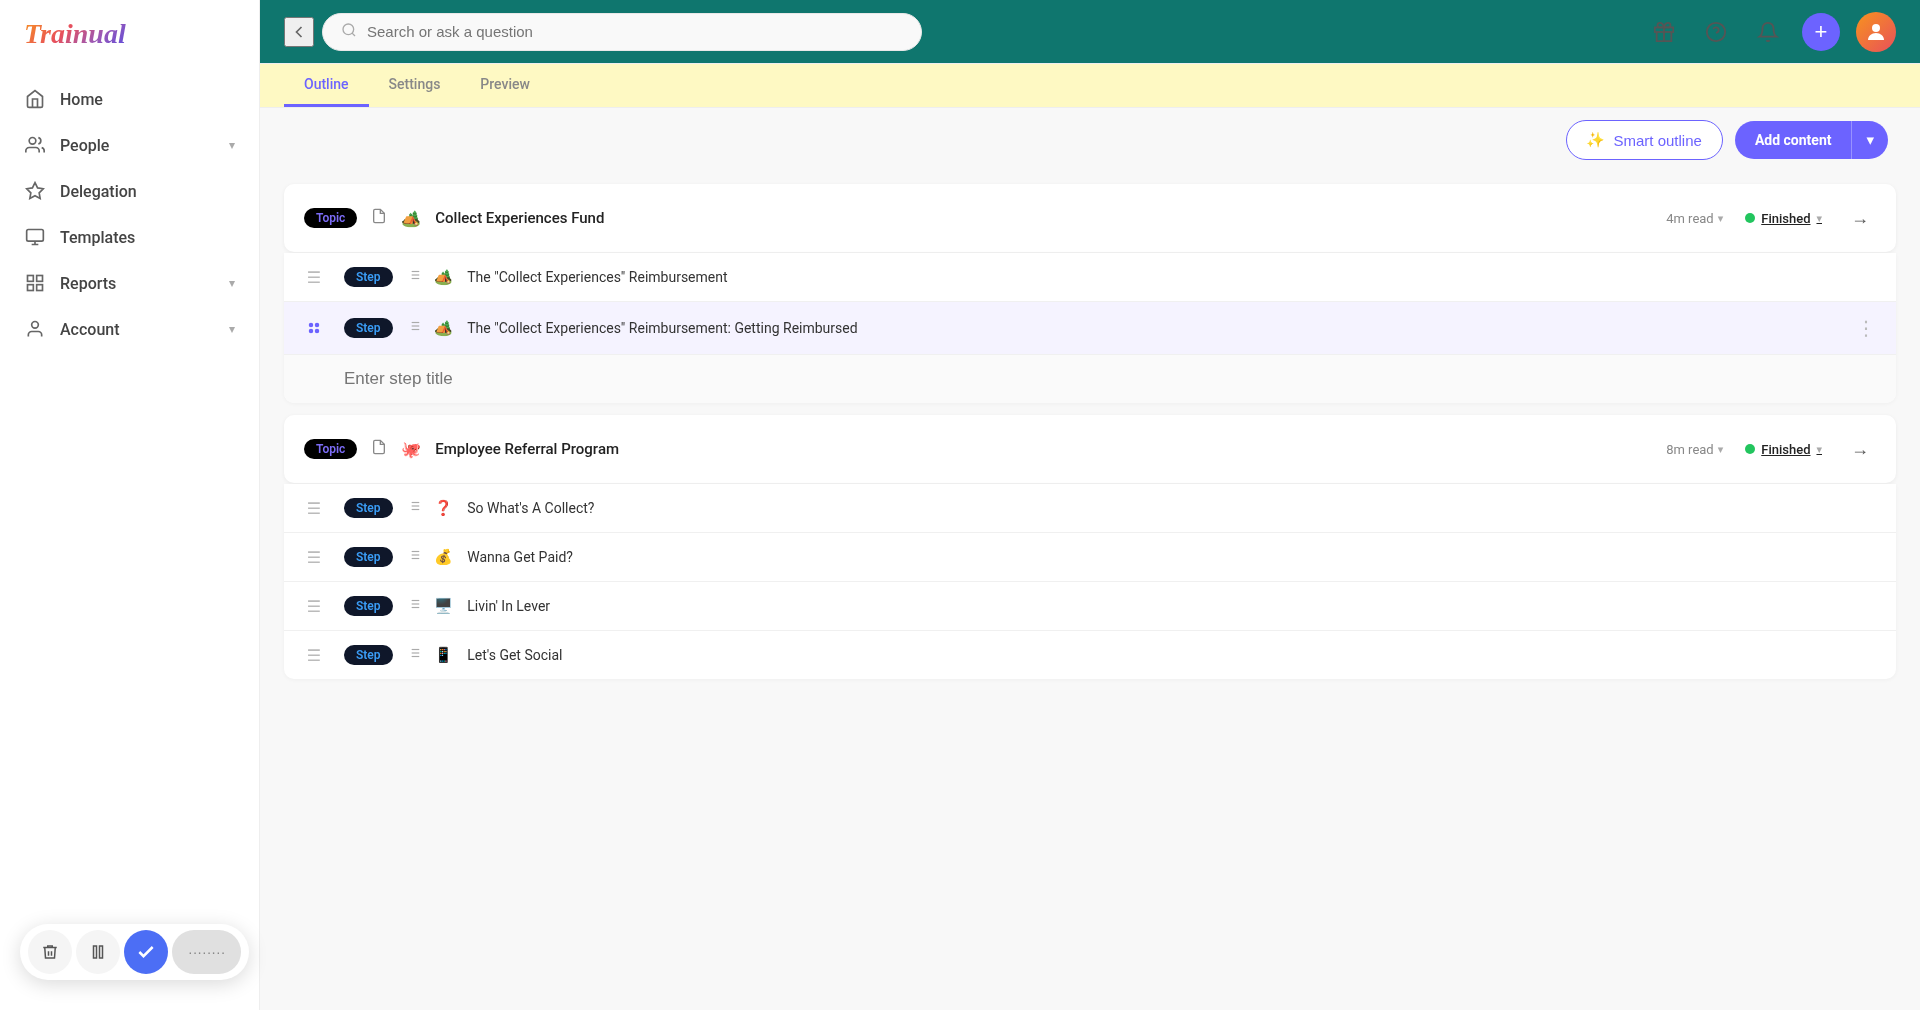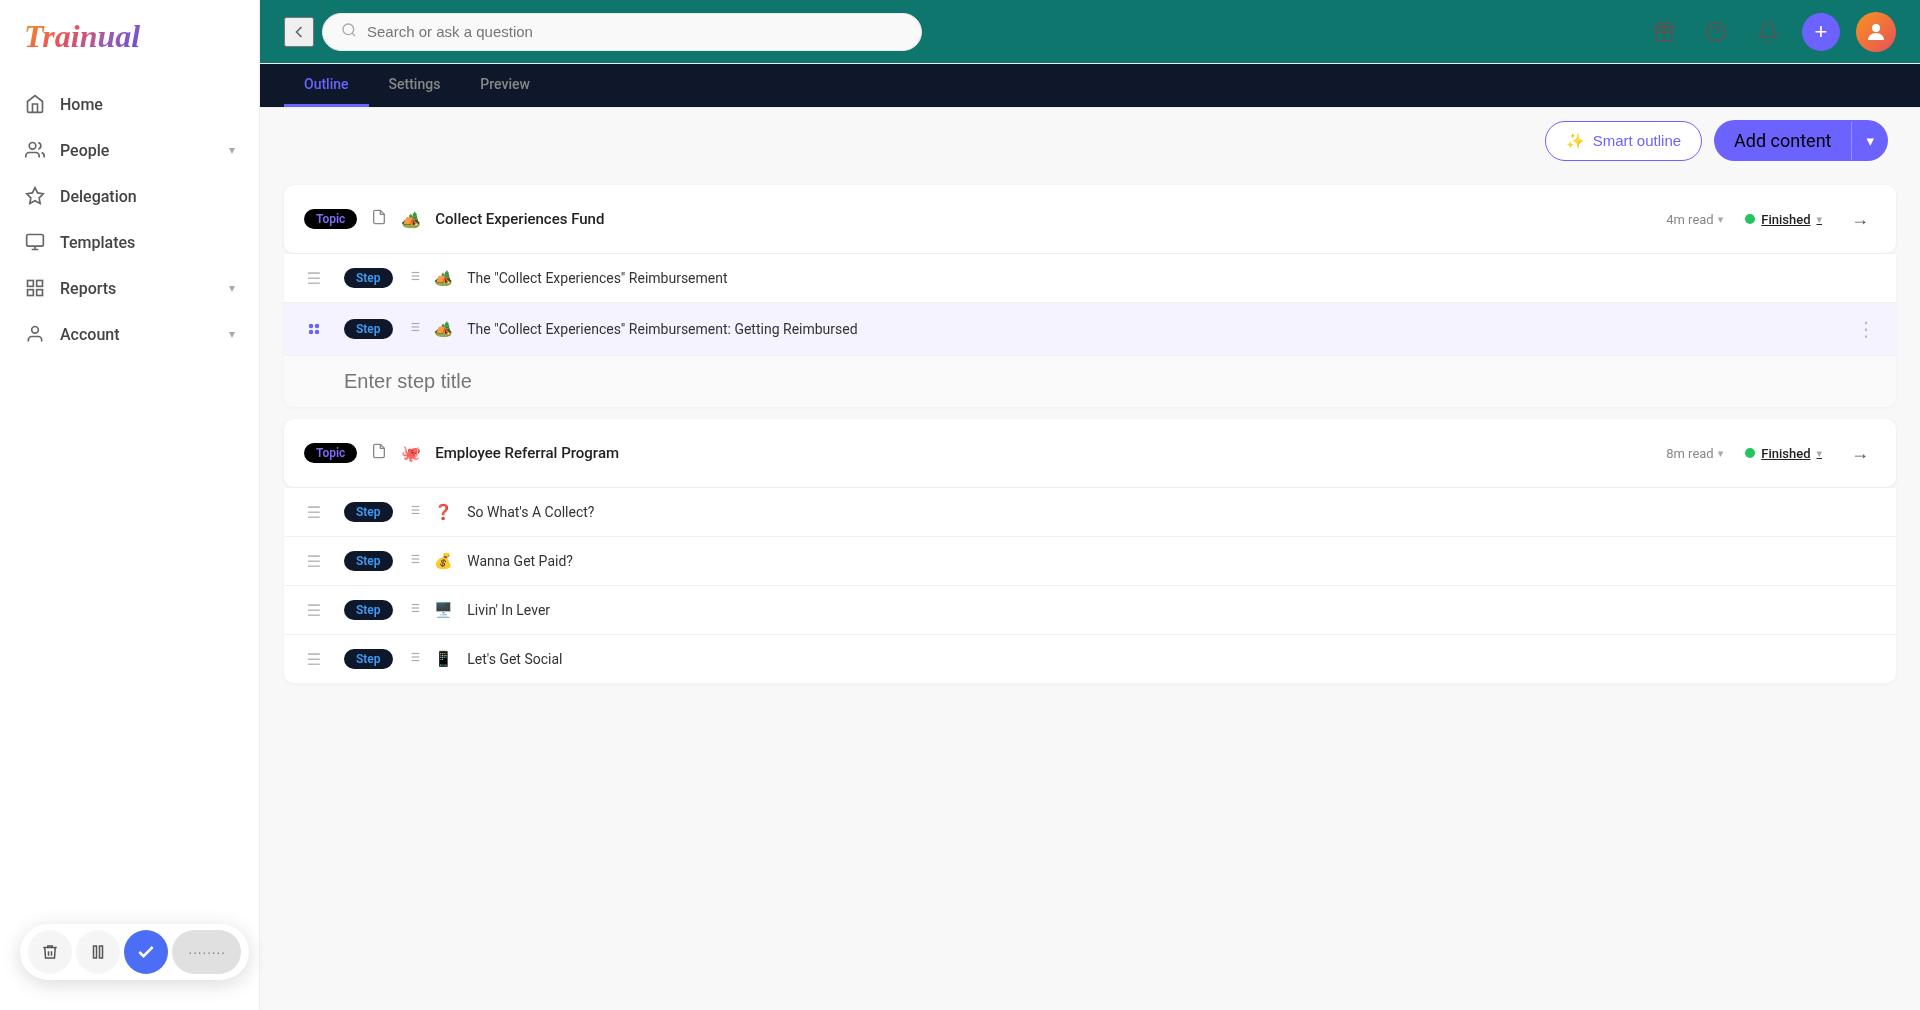--- a/index.html
+++ b/index.html
@@ -17,21 +17,21 @@
       padding: 0;
       position: relative;
     }
     .sidebar-logo {
       padding: 18px 24px 18px 24px;
       display: flex;
       align-items: center;
       justify-content: flex-start;
     }
     .logo-text {
-      font-size: 32px;
+      font-size: 28px;
       font-weight: 700;
       font-style: italic;
       background: linear-gradient(135deg, #f7931e 0%, #e8505b 40%, #9b59b6 70%, #5b4cdd 100%);
       -webkit-background-clip: text;
       -webkit-text-fill-color: transparent;
       background-clip: text;
       font-family: Georgia, serif;
     }
     .sidebar-nav { flex: 1; padding: 8px 0; }
     .nav-item {
@@ -182,21 +182,21 @@
       display: flex;
       align-items: center;
       justify-content: center;
       color: #fff;
       font-weight: 600;
       font-size: 16px;
     }
 
     
     .sub-nav {
-      background: #0f172a;
+      background: #fef9c3;
       border-bottom: 1px solid #eee;
       display: flex;
       padding: 0 24px;
       gap: 0;
     }
     .sub-nav-tab {
       padding: 12px 20px;
       font-size: 14px;
       color: #888;
       cursor: pointer;
@@ -235,23 +235,23 @@
       align-items: center;
       gap: 0;
       background: #6c63ff;
       border-radius: 30px;
       overflow: hidden;
       border: none;
       cursor: pointer;
     }
     .add-content-main {
       padding: 10px 20px;
-      color: #000000;
-      font-size: 18px;
-      font-weight: 400;
+      color: #ffffff;
+      font-size: 14px;
+      font-weight: 700;
       cursor: pointer;
     }
     .add-content-arrow {
       padding: 10px 14px;
       color: #fff;
       font-size: 15px;
       border-left: 1px solid rgba(255,255,255,0.3);
       cursor: pointer;
     }
 
@@ -365,21 +365,21 @@
     .new-step-row {
       padding: 14px 20px 14px 60px;
       background: #fafafa;
       border-radius: 0 0 10px 10px;
     }
     .new-step-input {
       width: 100%;
       border: none;
       background: transparent;
       outline: none;
-      font-size: 20px;
+      font-size: 17px;
       color: #be185d;
     }
 
     
     .step-row.highlighted {
       background: #f5f3ff;
     }
 
     
     .chevron { font-size: 11px; color: #aaa; }

